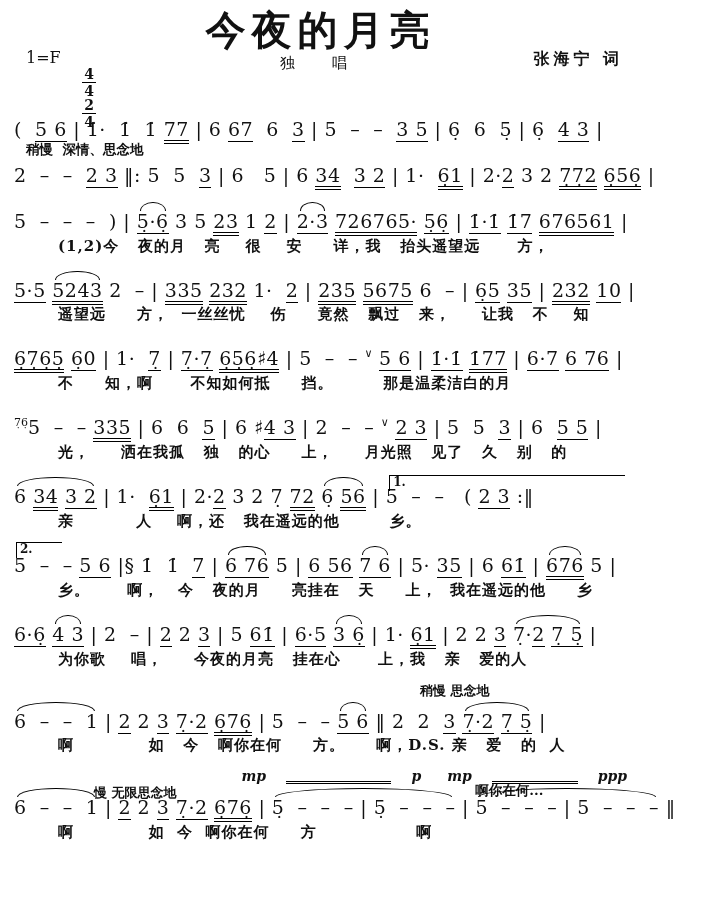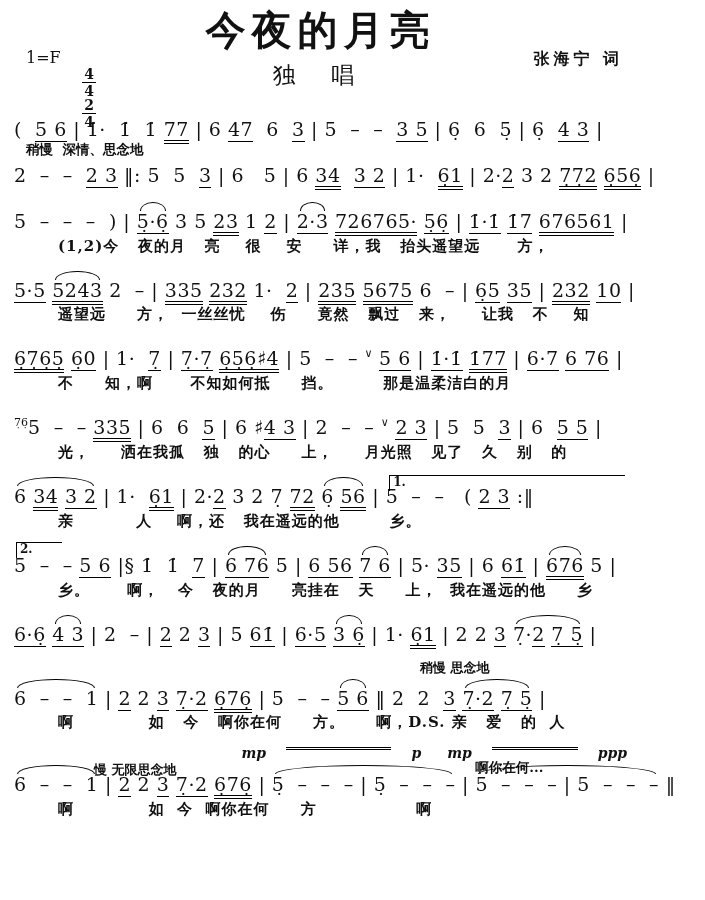--- a/index.html
+++ b/index.html
@@ -4,21 +4,21 @@
 <style>
   html,body{margin:0;padding:0;background:#ffffff;}
   body{width:705px;height:900px;overflow:hidden;
        font-family:"DejaVu Serif","Liberation Serif",serif;color:#111;}
   .page{position:relative;width:641px;height:900px;background:#fff;}
 
   
   .header{position:relative;height:104px;}
   .title-block{text-align:center;padding-top:8px;}
   .song-title{margin:0;font-size:40px;font-weight:bold;letter-spacing:6px;line-height:1.1;}
-  .subtitle{font-size:23px;letter-spacing:14px;margin-top:8px;}
+  .subtitle{font-size:15px;letter-spacing:14px;margin-top:2px;font-family:Liberation Mono, monospace;}
   .key-block{position:absolute;left:26px;top:48px;font-size:15px;}
   .key-row{display:flex;flex-direction:column;}
   .key-label{font-size:16px;}
   .frac{display:inline-flex;flex-direction:column;align-items:center;font-size:14px;line-height:1;margin-left:9px;font-weight:bold;}
   .frac .den{border-top:1px solid #000;padding:1px 2px 0 2px;}
   .frac .num{padding:0 2px 1px 2px;}
   .tempo{font-size:13.5px;margin-top:12px;font-weight:bold;white-space:pre;}
   .credits{position:absolute;right:18px;top:44px;text-align:right;font-size:16px;font-weight:bold;line-height:1.9;letter-spacing:4px;}
 
   
@@ -43,21 +43,21 @@
   .system:nth-child(8) .volta{left:2px;width:42px;top:-2px;}
 
   
   .annotation,.annotation2{position:absolute;font-size:13px;font-weight:bold;white-space:pre;}
   .system:nth-child(10) .annotation{left:66%;top:0;}
   .system:nth-child(11) .annotation{left:13%;top:16px;}
   .system:nth-child(11) .annotation2{left:75%;top:14px;font-size:13.5px;}
 
   
   .dynamics{position:absolute;top:0;left:37%;right:2px;display:flex;gap:26px;}
-  .dyn-group{flex:1;display:flex;align-items:flex-start;gap:20px;}
+  .dyn-group{flex:1;display:flex;align-items:flex-end;gap:20px;}
   .dyn-label{font-size:14px;font-style:italic;font-weight:bold;font-family:"DejaVu Serif",serif;}
   .dyn-line{flex:1;border-top:3px double #000;height:0;margin-top:2px;}
 </style>
 </head>
 <body>
 
 <div class="page">
   <div class="header">
     <div class="title-block">
       <h1 class="song-title">今夜的月亮</h1>
@@ -77,21 +77,21 @@
       </div>
       <div class="tempo">稍慢  深情、思念地</div>
     </div>
     <div class="credits">
       <div>张海宁 词</div>
     </div>
   </div>
 
   <div id="systems">
       <div class="system">
-        <div class="notes"><span>(  </span><span class="u1">5 6</span><span> | 1̇·  1̇  1̇ </span><span class="u2">77</span><span> | 6 </span><span class="u1">47</span><span>  6  </span><span class="u1">3</span><span> | 5  –  –  </span><span class="u1">3 5</span><span> | 6̣  6  5̣ | 6̣  </span><span class="u1">4 3</span><span> |</span></div>
+        <div class="notes"><span>(  </span><span class="u1">5 6</span><span> | 1̇·  1̇  1̇ </span><span class="u2">77</span><span> | 6 </span><span class="u1">67</span><span>  6  </span><span class="u1">3</span><span> | 5  –  –  </span><span class="u1">3 5</span><span> | 6̣  6  5̣ | 6̣  </span><span class="u1">4 3</span><span> |</span></div>
       </div>
       <div class="system">
         <div class="notes"><span>2  –  –  </span><span class="u1">2 3</span><span> ‖: 5  5  </span><span class="u1">3</span><span> | 6   5 | 6 </span><span class="u2">34</span><span>  </span><span class="u1">3 2</span><span> | 1·  </span><span class="u2">6̣1</span><span> | 2·</span><span class="u1">2</span><span> 3 2 </span><span class="u2">7̣7̣2</span><span> </span><span class="u2">6̣56̣</span><span> |</span></div>
       </div>
       <div class="system">
         <div class="notes"><span>5  –  –  –  ) | </span><span class="slur"><span class="u1">5̣·6̣</span></span><span> 3 5 </span><span class="u2">23</span><span> 1 </span><span class="u1">2</span><span> | </span><span class="slur"><span class="u1">2·3</span></span><span> </span><span class="u2">726765·</span><span> </span><span class="u1">5̣6̣</span><span> | </span><span class="u1">1̇·1̇</span><span> </span><span class="u1">1̇7</span><span> </span><span class="u2">676561</span><span> |</span></div>
         <div class="lyrics">(1,2)今   夜的月   亮    很    安     详，我   抬头遥望远      方，</div>
       </div>
       <div class="system">
         <div class="notes"><span class="u1">5·5</span><span> </span><span class="slur"><span class="u2">5243</span></span><span> 2  – | </span><span class="u2">335</span><span> </span><span class="u2">232</span><span> 1·  </span><span class="u1">2</span><span> | </span><span class="u2">235</span><span> </span><span class="u2">5675</span><span> 6  – | </span><span class="u1">6̣5</span><span> </span><span class="u1">35</span><span> | </span><span class="u2">232</span><span> </span><span class="u1">10</span><span> |</span></div>
@@ -110,20 +110,21 @@
         <div class="notes"><span class="slur"><span>6 </span><span class="u2">34</span><span> </span><span class="u1">3 2</span></span><span> | 1·  </span><span class="u2">6̣1</span><span> | 2·</span><span class="u1">2</span><span> 3 2 7̣ </span><span class="u2">72</span><span> </span><span class="slur"><span>6̣ </span><span class="u2">56</span></span><span> | 5  –  –   ( </span><span class="u1">2 3</span><span> :‖</span></div>
         <div class="lyrics">亲          人    啊，还   我在遥远的他        乡。</div>
       </div>
       <div class="system">
         <div class="volta">2.</div>
         <div class="notes"><span>5  –  – </span><span class="u1">5 6</span><span> |§ 1̇  1̇  </span><span class="u1">7</span><span> | </span><span class="slur"><span class="u1">6 76</span></span><span> 5 | </span><span class="u1">6 56</span><span> </span><span class="slur"><span class="u1">7 6</span></span><span> | 5· </span><span class="u1">35</span><span> | 6 </span><span class="u1">61̇</span><span> | </span><span class="slur"><span class="u2">676</span></span><span> 5 |</span></div>
         <div class="lyrics">乡。      啊，   今   夜的月     亮挂在   天     上，  我在遥远的他     乡</div>
       </div>
       <div class="system">
         <div class="notes"><span class="u1">6·6̣</span><span> </span><span class="slur"><span class="u1">4 3</span></span><span> | 2  – | </span><span class="u1">2</span><span> 2 </span><span class="u1">3</span><span> | 5 </span><span class="u1">61̇</span><span> | </span><span class="u1">6·5</span><span> </span><span class="slur"><span class="u1">3 6̣</span></span><span> | 1· </span><span class="u2">6̣1</span><span> | 2 2 </span><span class="u1">3</span><span> </span><span class="slur"><span>7̣·</span><span class="u1">2</span><span> </span><span class="u1">7̣ 5̣</span></span><span> |</span></div>
+        <div class="lyrics">为你歌    唱，     今夜的月亮   挂在心      上，我   亲   爱的人</div>
       </div>
       <div class="system">
         <div class="annotation">稍慢 思念地</div>
         <div class="notes"><span class="slur"><span>6  –  –  1</span></span><span> | </span><span class="u1">2</span><span> 2 </span><span class="u1">3</span><span> </span><span class="u1">7̣·2</span><span> </span><span class="u2">6̣76̣</span><span> | 5  –  – </span><span class="slur"><span class="u1">5 6</span></span><span> ‖ 2  2  </span><span class="u1">3</span><span> </span><span class="slur"><span class="u1">7̣·2</span><span> </span><span class="u1">7̣ 5̣</span></span><span> |</span></div>
         <div class="lyrics">啊            如   今   啊你在何     方。     啊，D.S. 亲   爱   的  人</div>
       </div>
       <div class="system">
         <div class="annotation">慢 无限思念地</div>
         <div class="annotation2">啊你在何...</div>
         <div class="dynamics">

